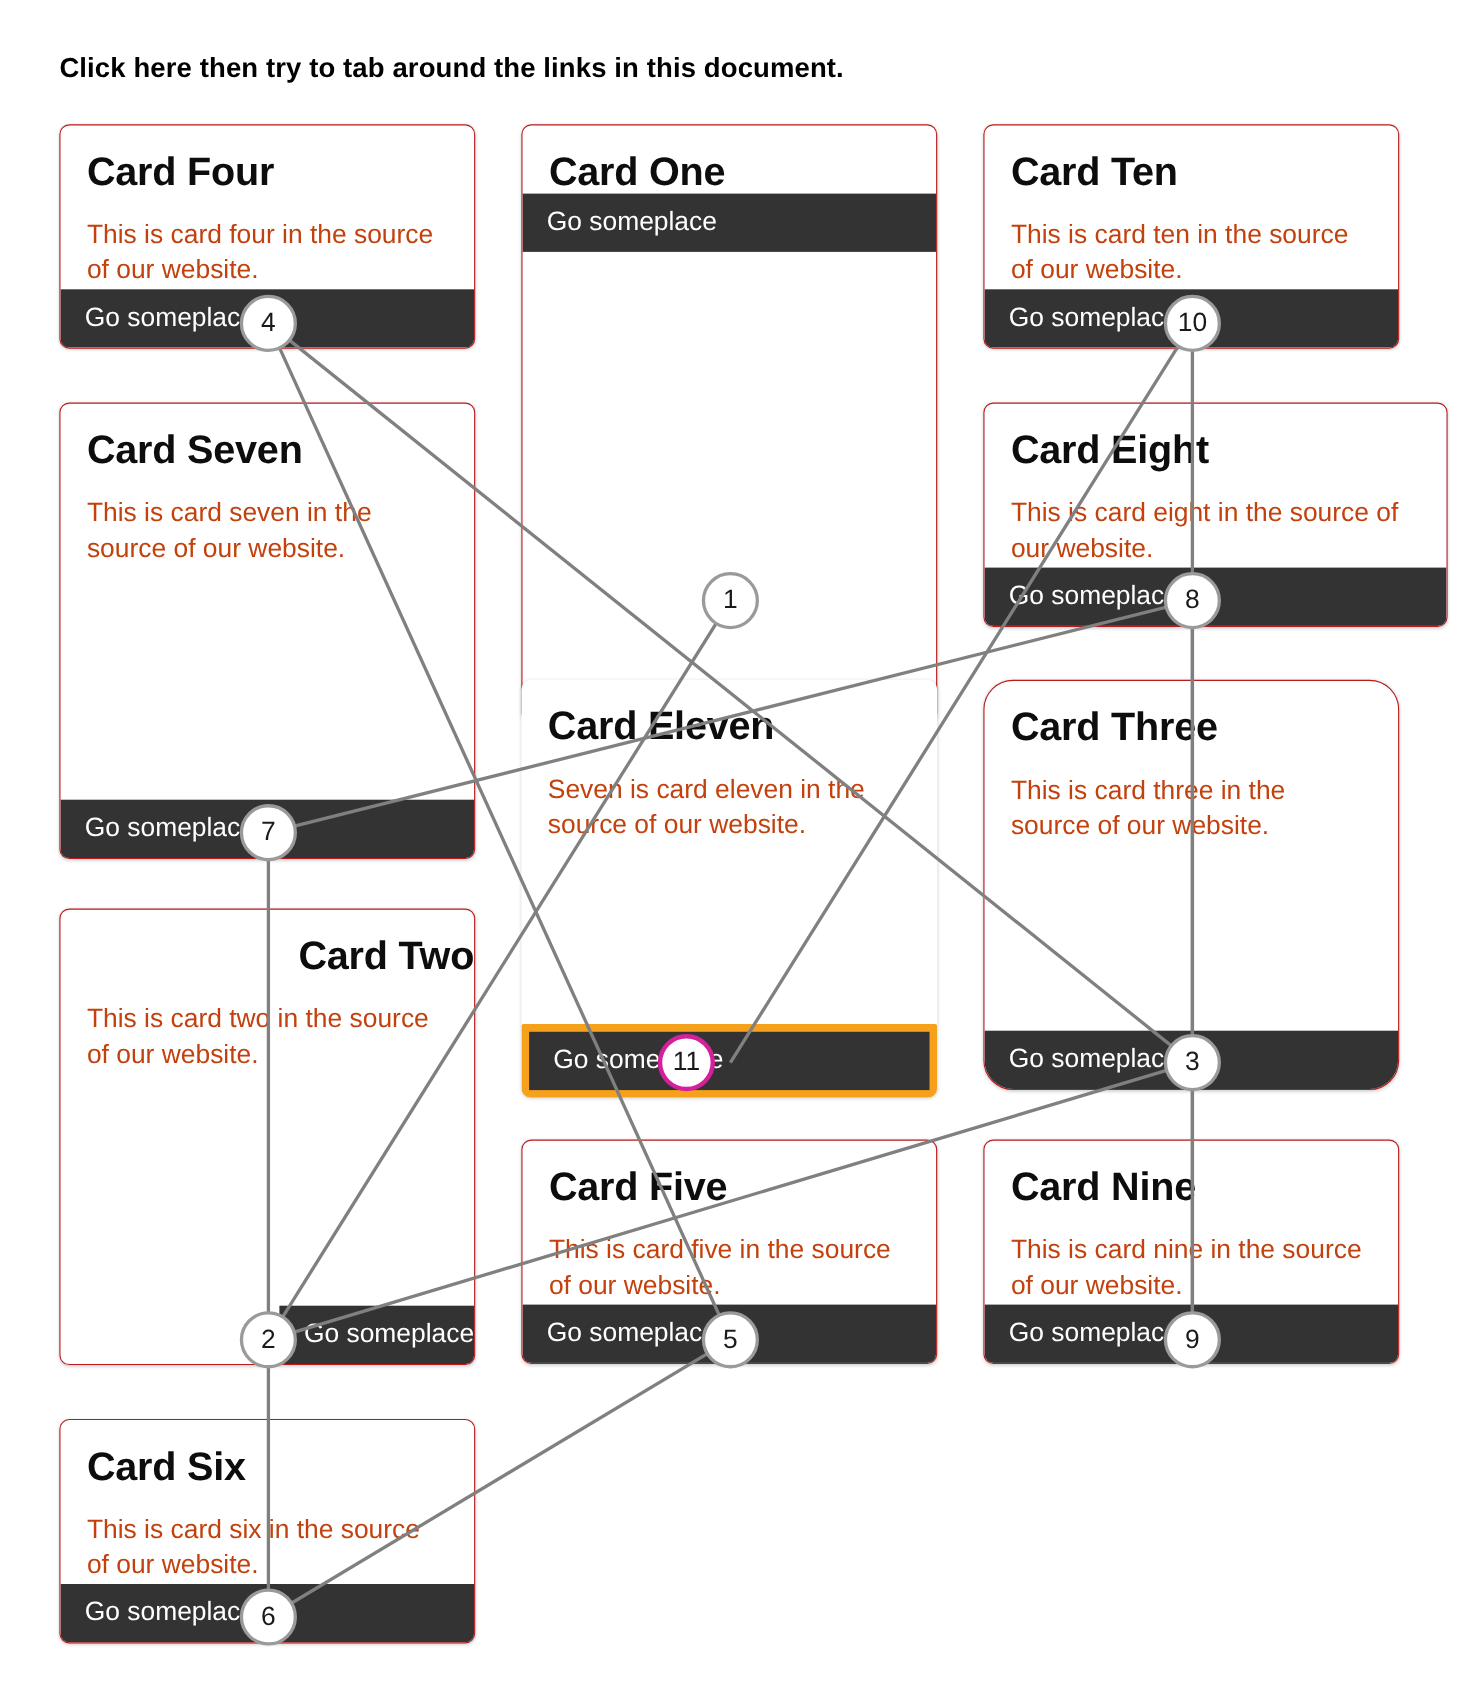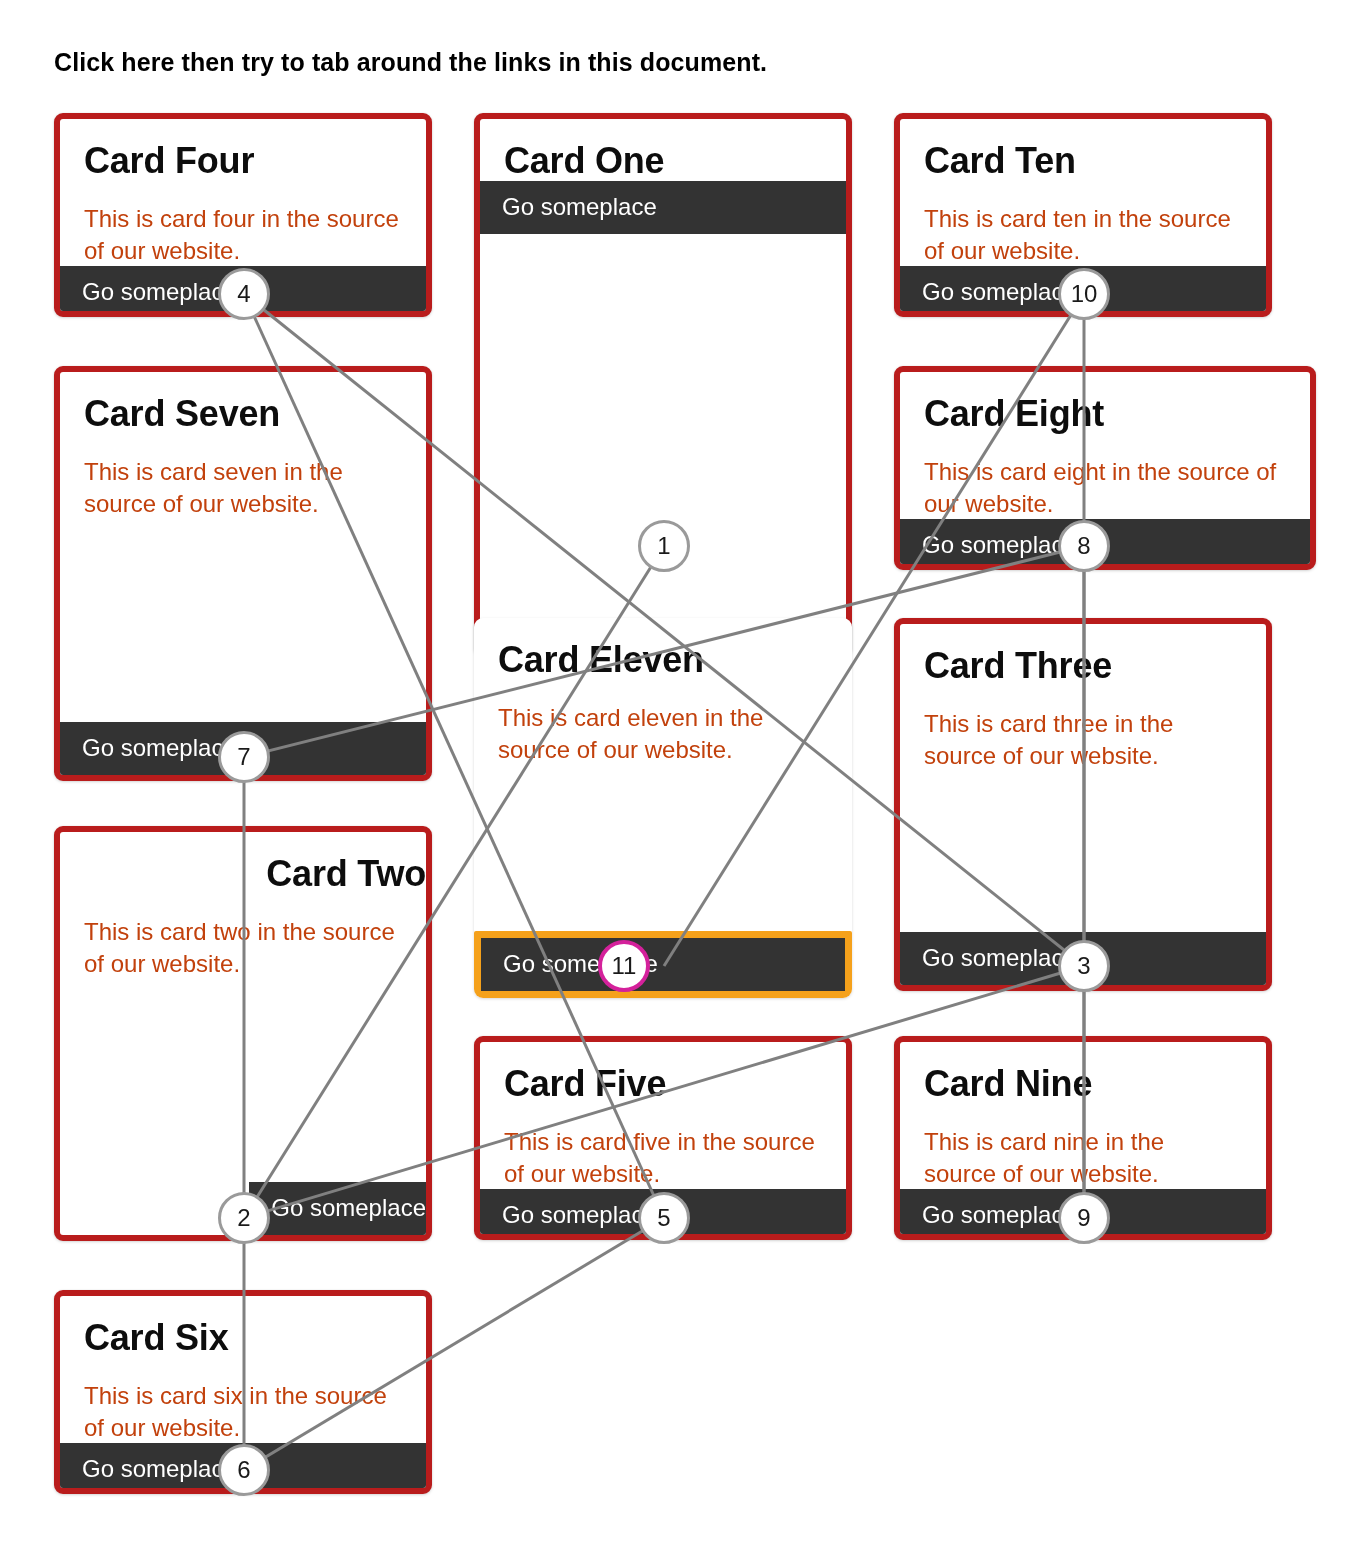--- a/index.html
+++ b/index.html
@@ -30,21 +30,21 @@
     position: absolute;
     left: 0;
     top: 0;
     width: 1347px;
     height: 1548px;
   }
 
   .card {
     position: absolute;
     background: #ffffff;
-    border: 6px solid #b91c1c;
+    border: 1px solid #b91c1c;
     border-radius: 9px;
     box-shadow: 0 1px 3px rgba(0,0,0,0.16), 0 0 0 1px rgba(0,0,0,0.015);
     box-sizing: border-box;
     display: flex;
     flex-direction: column;
     overflow: hidden;
   }
 
   .card.focused {
     border: none;
@@ -162,21 +162,21 @@
       </div>
     </div>
     <div class="card" style="left: 474px; top: 113px; width: 378px; height: 544px;">
       <div class="card-title">Card One</div>
       <div class="card-link-wrap">
         <a class="card-link" href="#">Go someplace</a>
       </div>
     </div>
     <div class="card focused" style="left: 474px; top: 618px; width: 378px; height: 380px;">
       <div class="card-title">Card Eleven</div>
-      <div class="card-body">This is card eleven in the source of our website.</div>
+      <div class="card-body">Seven is card eleven in the source of our website.</div>
       <div class="card-link-wrap">
         <a class="card-link" href="#">Go someplace</a>
       </div>
     </div>
     <div class="card" style="left: 474px; top: 1036px; width: 378px; height: 204px;">
       <div class="card-title">Card Five</div>
       <div class="card-body">This is card five in the source of our website.</div>
       <div class="card-link-wrap">
         <a class="card-link" href="#">Go someplace</a>
       </div>
@@ -188,21 +188,21 @@
         <a class="card-link" href="#">Go someplace</a>
       </div>
     </div>
     <div class="card" style="left: 894px; top: 366px; width: 422px; height: 204px;">
       <div class="card-title">Card Eight</div>
       <div class="card-body">This is card eight in the source of our website.</div>
       <div class="card-link-wrap">
         <a class="card-link" href="#">Go someplace</a>
       </div>
     </div>
-    <div class="card" style="left: 894px; top: 618px; width: 378px; height: 373px;">
+    <div class="card" style="left: 894px; top: 618px; width: 378px; height: 373px; border-radius: 27px;">
       <div class="card-title">Card Three</div>
       <div class="card-body">This is card three in the source of our website.</div>
       <div class="card-link-wrap">
         <a class="card-link" href="#">Go someplace</a>
       </div>
     </div>
     <div class="card" style="left: 894px; top: 1036px; width: 378px; height: 204px;">
       <div class="card-title">Card Nine</div>
       <div class="card-body">This is card nine in the source of our website.</div>
       <div class="card-link-wrap">

